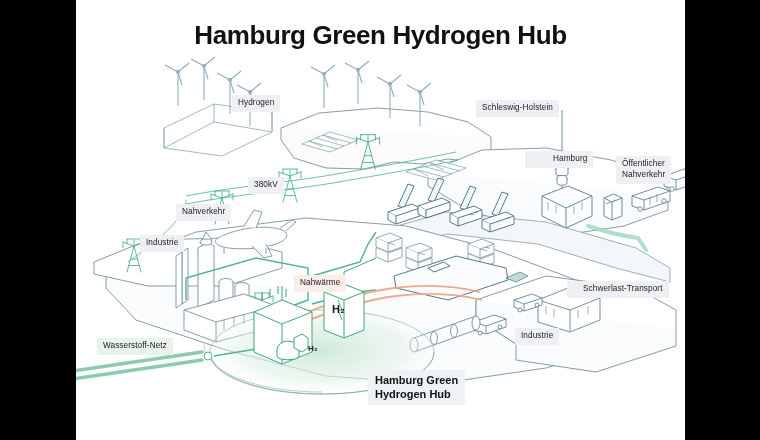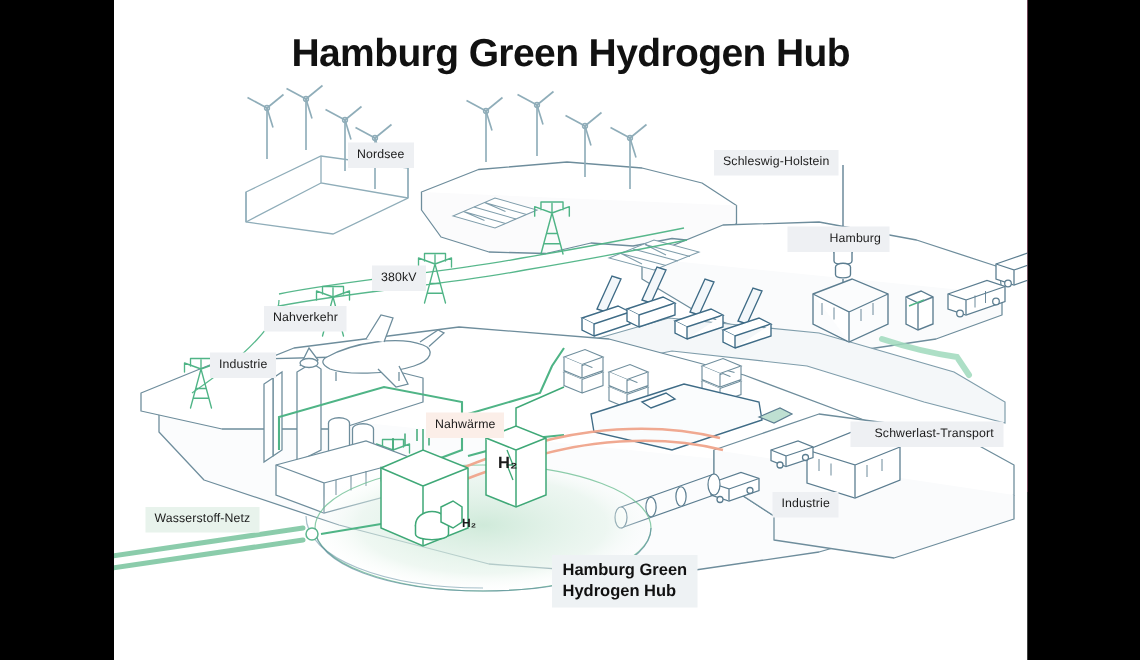--- a/index.html
+++ b/index.html
@@ -348,27 +348,29 @@
         <path d="M201,350 L201,356 C201,361 223,361 223,356 L223,350"></path>
         <path d="M218,338 L226,334 L232,338 L232,348 L226,352 L218,348 Z"></path>
       </g>
 
       <g stroke="#3fa877" stroke-width="1" fill="none">
         <path d="M268,284 L268,272 L300,258"></path>
         <path d="M206,300 L206,286"></path>
       </g>
     </svg>
 
-    <div class="lbl plain" style="left:156px;top:95px;">Nordsee</div>
+    <div class="lbl plain" style="left:156px;top:95px;">Hydrogen</div>
     <div class="lbl plain" style="left:372px;top:100px;margin-left:28px;">Schleswig-Holstein</div>
     <div class="lbl plain" style="left:449px;top:151px;padding-left:28px;">Hamburg</div>
+    <div class="lbl plain" style="left:540px;top:156px;">Öffentlicher
+Nahverkehr</div>
     <div class="lbl plain" style="left:172px;top:177px;">380kV</div>
     <div class="lbl plain" style="left:100px;top:204px;">Nahverkehr</div>
     <div class="lbl plain" style="left:64px;top:235px;">Industrie</div>
-    <div class="lbl peach" style="left:208px;top:275px;">Nahwärme</div>
+    <div class="lbl peach" style="left:218px;top:275px;">Nahwärme</div>
     <div class="lbl plain" style="left:491px;top:281px;padding-left:16px;">Schwerlast-Transport</div>
     <div class="lbl plain" style="left:439px;top:328px;">Industrie</div>
     <div class="lbl green" style="left:21px;top:338px;">Wasserstoff-Netz</div>
 
     <div class="lbl" style="left:232px;top:344px;background:transparent;padding:0;
                             font-size:8px;font-weight:bold;color:#1b1b1b;">H₂</div>
     <div class="lbl" style="left:256px;top:302px;background:transparent;padding:0;
                             font-size:11px;font-weight:bold;color:#1b1b1b;">H₂</div>
 
     <div class="hub-lbl" style="left:266px;top:370px;">Hamburg Green

